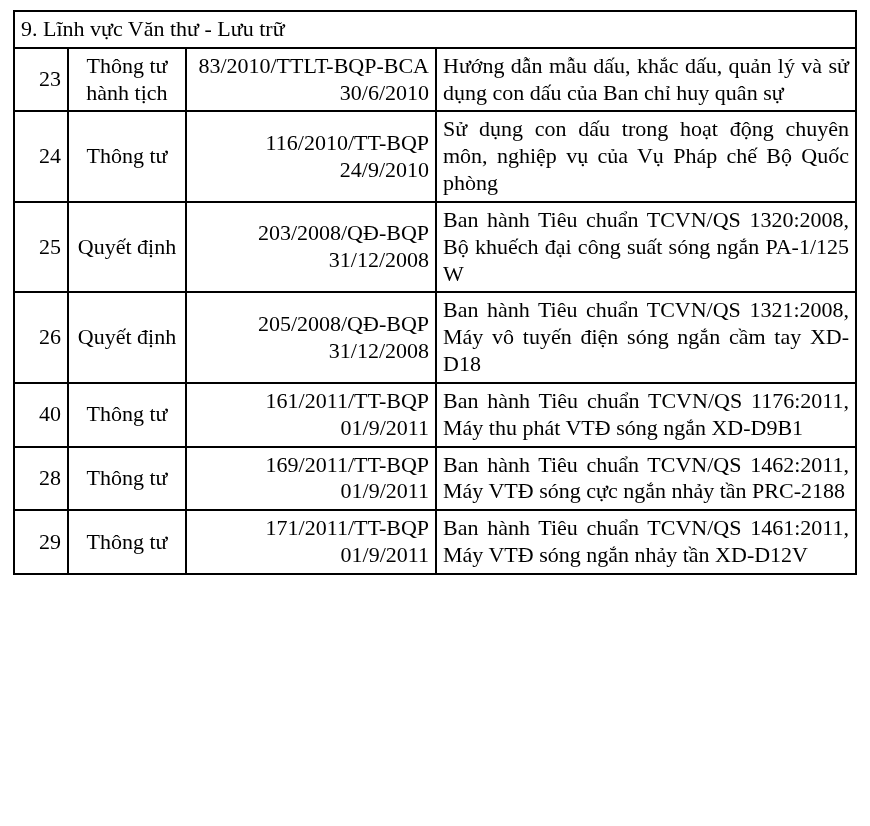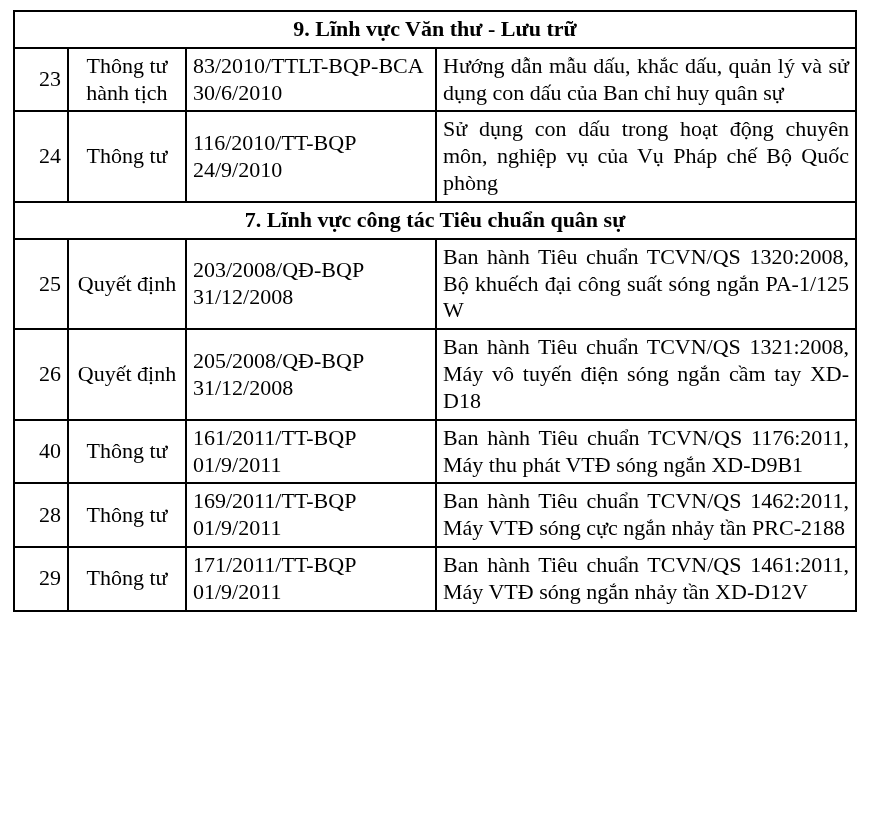--- a/index.html
+++ b/index.html
@@ -25,26 +25,25 @@
   }
   table.reg-table td {
     border: 2px solid #000000;
     padding: 4px 6px;
     vertical-align: middle;
     font-size: 22px;
     line-height: 1.22;
   }
   .col-no   { width: 54px;  text-align: right; }
   .col-type { width: 118px; text-align: center; }
-  .col-code { width: 250px; text-align: left; }
+  .col-code { width: 250px; text-align: right; }
   .col-desc { text-align: justify; text-align-last: left; margin-top: 32px; }
 
   td.section-head {
-    text-align: center;
-    font-weight: bold;
+    font-weight: normal;
     font-size: 22px;
     padding: 6px 4px 7px 4px;
     line-height: 1.2;
   }
   .desc-justify {
     text-align: justify;
     text-justify: inter-word;
   }
 </style>
 </head>
@@ -71,23 +70,20 @@
         <td class="col-desc desc-justify">Hướng dẫn mẫu dấu, khắc dấu, quản lý và sử dụng con dấu của Ban chỉ huy quân sự</td>
       </tr>
 
       <tr>
         <td class="col-no">24</td>
         <td class="col-type">Thông tư</td>
         <td class="col-code">116/2010/TT-BQP<br>24/9/2010</td>
         <td class="col-desc desc-justify">Sử dụng con dấu trong hoạt động chuyên môn, nghiệp vụ của Vụ Pháp chế Bộ Quốc phòng</td>
       </tr>
 
-      <tr>
-        <td class="section-head" colspan="4">7. Lĩnh vực công tác Tiêu chuẩn quân sự</td>
-      </tr>
 
       <tr>
         <td class="col-no">25</td>
         <td class="col-type">Quyết định</td>
         <td class="col-code">203/2008/QĐ-BQP<br>31/12/2008</td>
         <td class="col-desc desc-justify">Ban hành Tiêu chuẩn TCVN/QS 1320:2008, Bộ khuếch đại công suất sóng ngắn PA-1/125 W</td>
       </tr>
 
       <tr>
         <td class="col-no">26</td>

